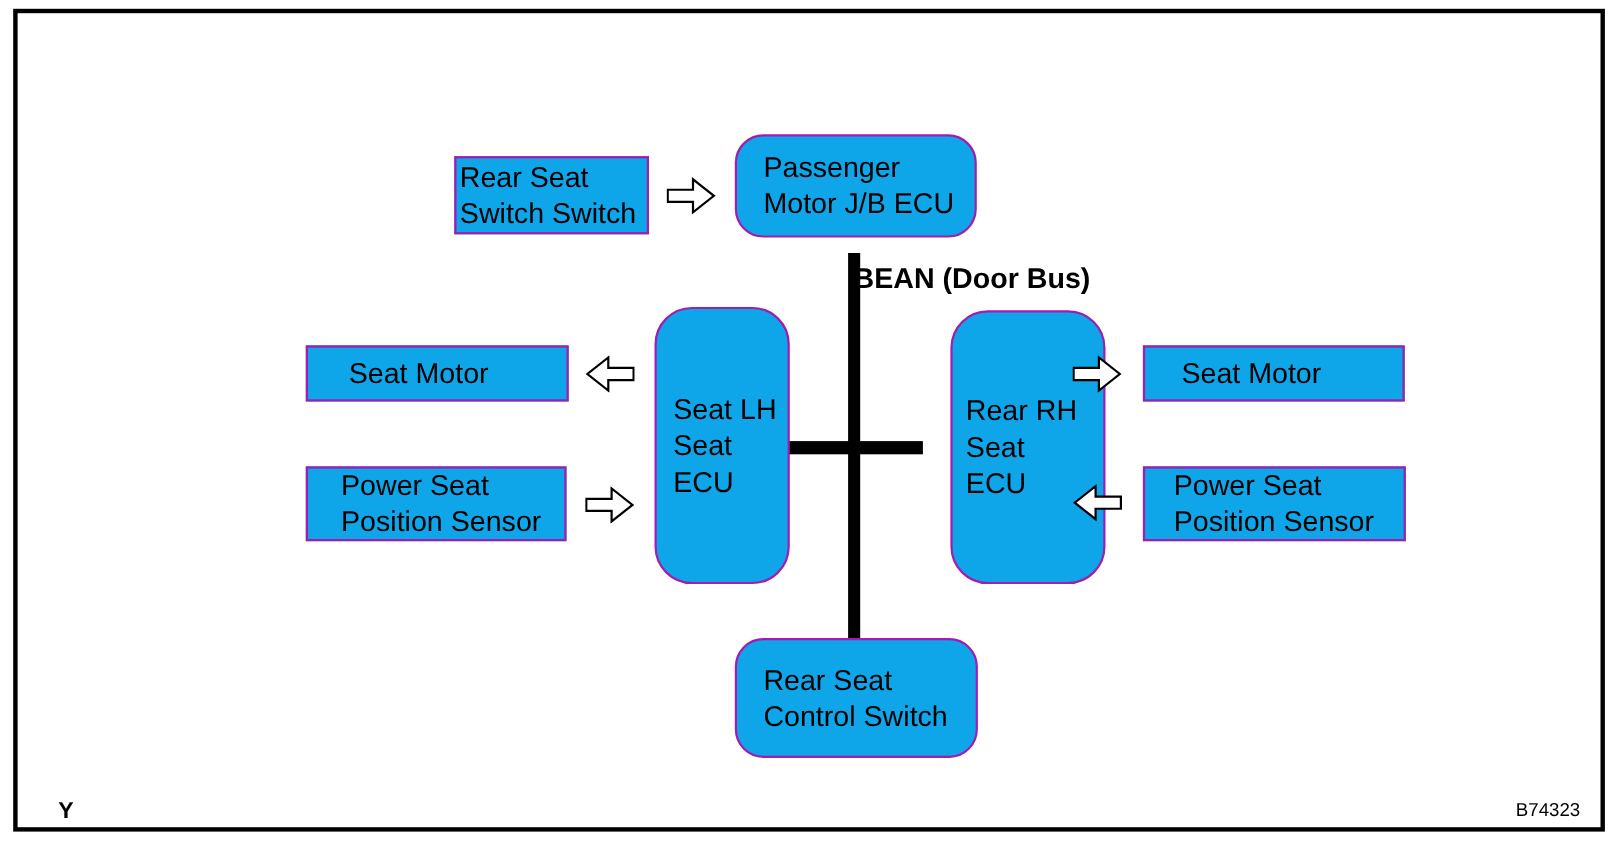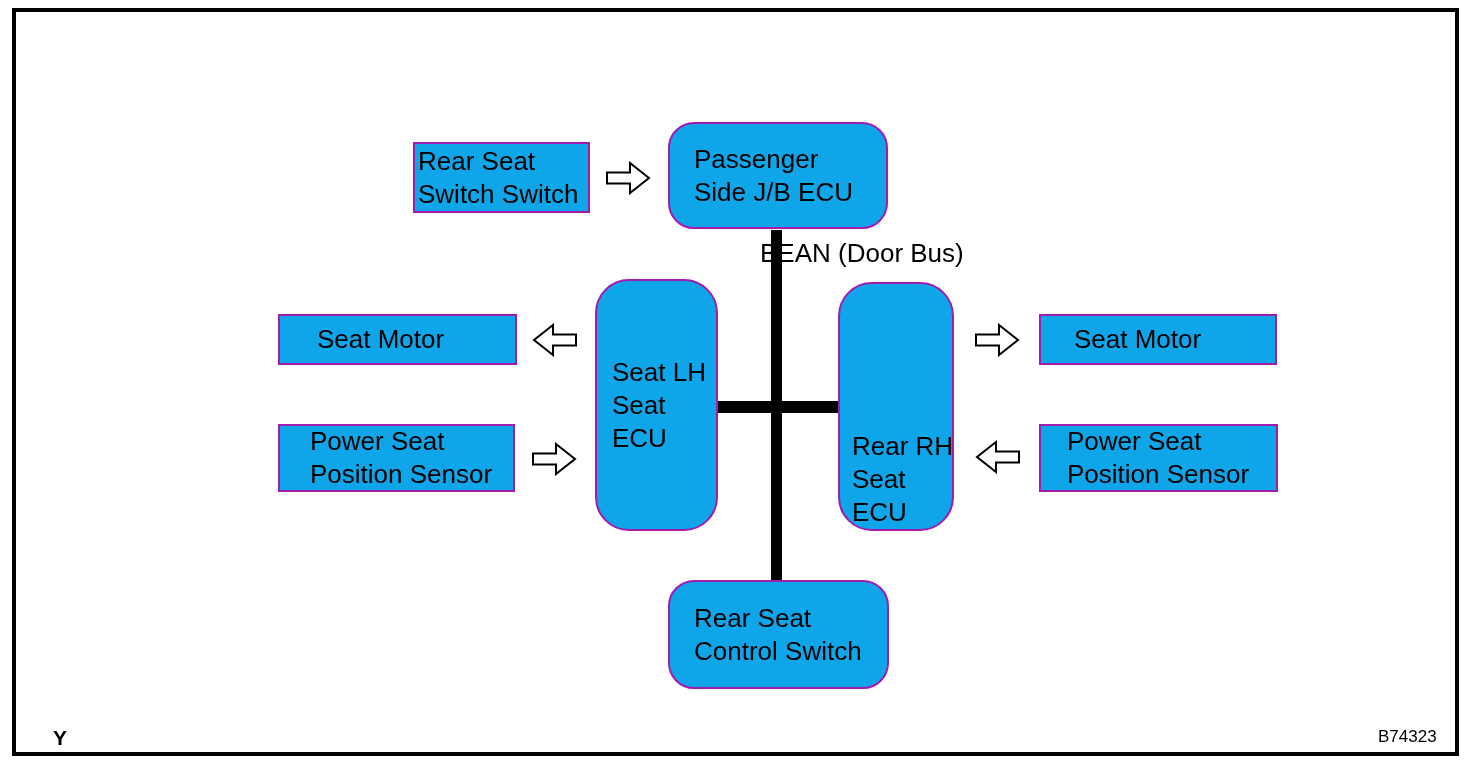--- a/index.html
+++ b/index.html
@@ -52,33 +52,33 @@
     font-weight: bold;
     line-height: 22px;
   }
   .footer-code {
     font-size: 17px;
     line-height: 18px;
   }
 
   
   #return-switch   { left: 397px; top: 130px; width: 177px; height: 71px;  padding-left: 3px;  }
-  #passenger-ecu   { left: 652px; top: 110px; width: 220px; height: 107px; padding-left: 24px; }
+  #passenger-ecu   { left: 652px; top: 110px; width: 220px; height: 94px; padding-left: 24px; }
   #lh-ecu          { left: 579px; top: 267px; width: 123px; height: 252px; padding-left: 15px; }
-  #rh-ecu          { left: 822px; top: 270px; width: 116px; height: 249px; padding-left: 12px; justify-content: flex-end; }
+  #rh-ecu          { left: 848px; top: 270px; width: 141px; height: 249px; padding-left: 12px; }
   #seat-motor-l    { left: 262px; top: 302px; width: 239px; height: 51px;  padding-left: 37px; }
   #power-sensor-l  { left: 262px; top: 412px; width: 237px; height: 68px;  padding-left: 30px; }
   #seat-motor-r    { left: 1023px; top: 302px; width: 238px; height: 51px; padding-left: 33px; }
   #power-sensor-r  { left: 1023px; top: 412px; width: 239px; height: 68px; padding-left: 26px; }
   #control-switch  { left: 652px; top: 568px; width: 221px; height: 109px; padding-left: 24px; }
 
   #vbus { left: 755px; top: 218px; width: 11px;  height: 351px; }
   #hbus { left: 700px; top: 389px; width: 123px; height: 12px;  }
 
-  #bean-label  { left: 744px;  top: 226px; }
+  #bean-label  { left: 760px;  top: 226px; font-weight: bold; }
   #footer-y    { left: 53px;   top: 727px; }
   #footer-code { left: 1378px; top: 728px; }
 
   #arrow-top   { left: 590px; top: 149px; }
   #arrow-ml    { left: 516px; top: 311px; }
   #arrow-bl    { left: 516px; top: 430px; }
   #arrow-mr    { left: 959px; top: 311px; }
   #arrow-br    { left: 959px; top: 428px; }
 
   .arrow-svg { display: block; }
@@ -111,21 +111,21 @@
     <div>Seat Motor</div>
   </div>
 
   <div class="abs node" id="power-sensor-r">
     <div>Power Seat</div>
     <div>Position Sensor</div>
   </div>
 
   <div class="abs node round26" id="passenger-ecu">
     <div>Passenger</div>
-    <div>Side J/B ECU</div>
+    <div>Motor J/B ECU</div>
   </div>
 
   <div class="abs node round30" id="lh-ecu">
     <div>Seat LH</div>
     <div>Seat</div>
     <div>ECU</div>
   </div>
 
   <div class="abs node round30" id="rh-ecu">
     <div>Rear RH</div>

